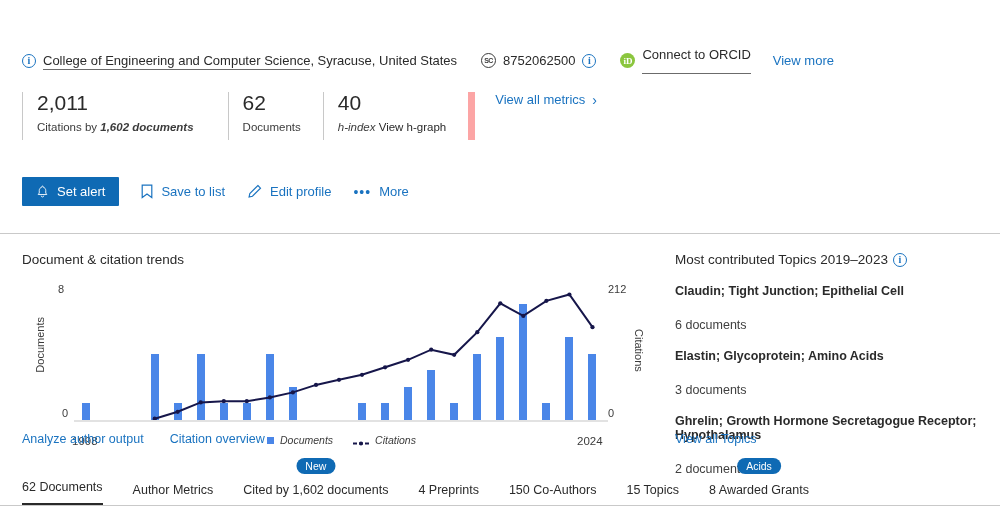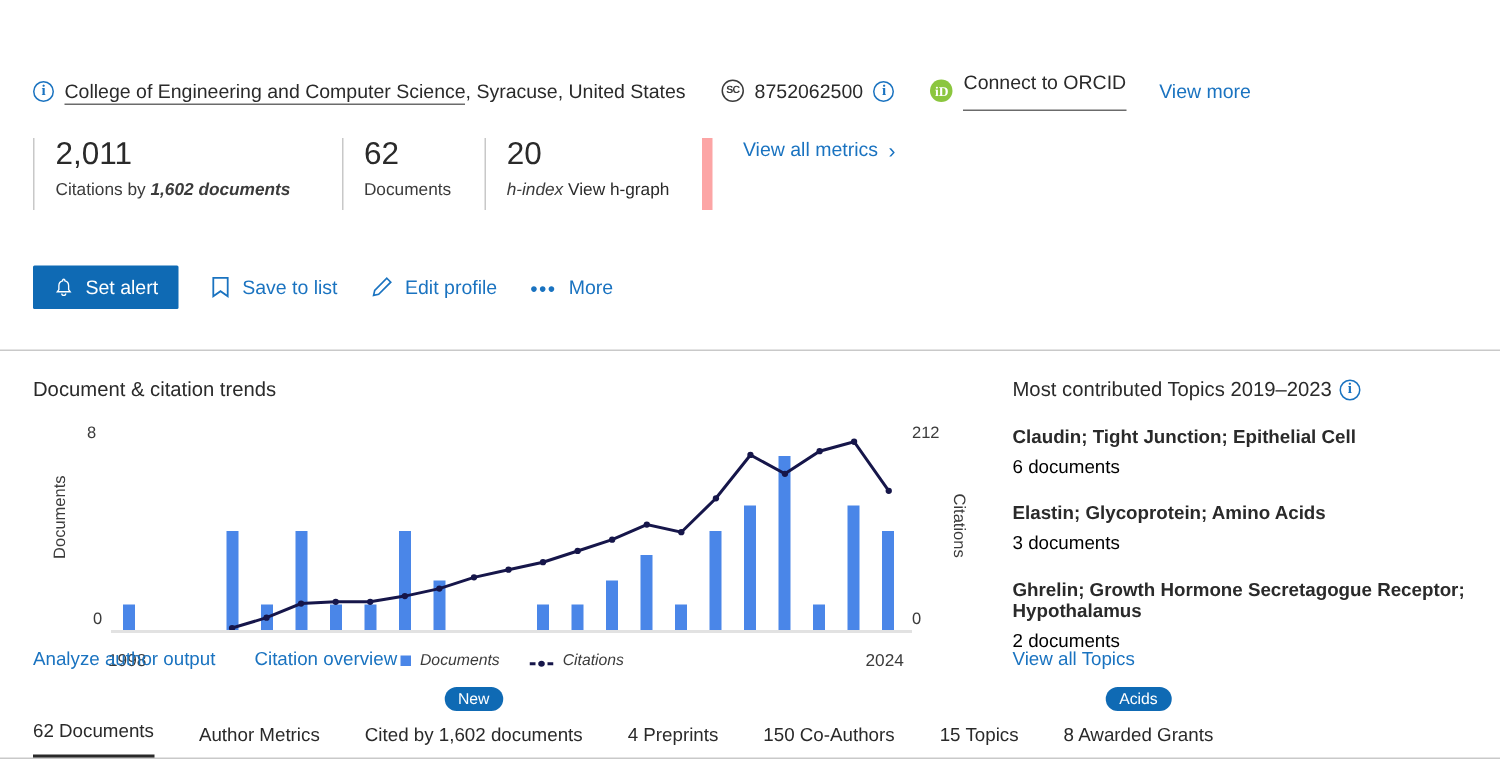--- a/index.html
+++ b/index.html
@@ -174,21 +174,21 @@
 
   .below-links {
     position: absolute; left: 22px; top: 432px;
     display: flex; gap: 26px; font-size: 12.5px;
   }
   .blue-link { color: #1a73c0; }
 
   
   .topic { margin-top: 17px; }
   .topic-name { font-size: 12.5px; font-weight: bold; color: #2a2a2a; }
-  .topic-count { font-size: 12.5px; color: #000000; margin-top: 6px; }
+  .topic-count { font-size: 12.5px; color: #404040; margin-top: 20px; }
   .view-all-topics {
     position: absolute; left: 0; top: 180px; font-size: 12.5px;
   }
 
   
   .tabs {
     position: absolute; left: 22px; top: 480px;
     display: flex; align-items: flex-end; gap: 0;
   }
   .tab {
@@ -233,21 +233,21 @@
   <div class="metrics">
     <div class="metric metric-wide">
       <div class="metric-value">2,011</div>
       <div class="metric-label"><span>Citations by </span><b>1,602 documents</b></div>
     </div>
     <div class="metric">
       <div class="metric-value">62</div>
       <div class="metric-label">Documents</div>
     </div>
     <div class="metric">
-      <div class="metric-value">20</div>
+      <div class="metric-value">40</div>
       <div class="metric-label"><i>h-index </i><span class="metric-sub-link">View h-graph</span></div>
     </div>
     <div class="view-all-metrics">
       <span>View all metrics</span>
       <span class="chev">›</span>
     </div>
   </div>
 
   <div class="actions">
     <button class="btn-primary">

